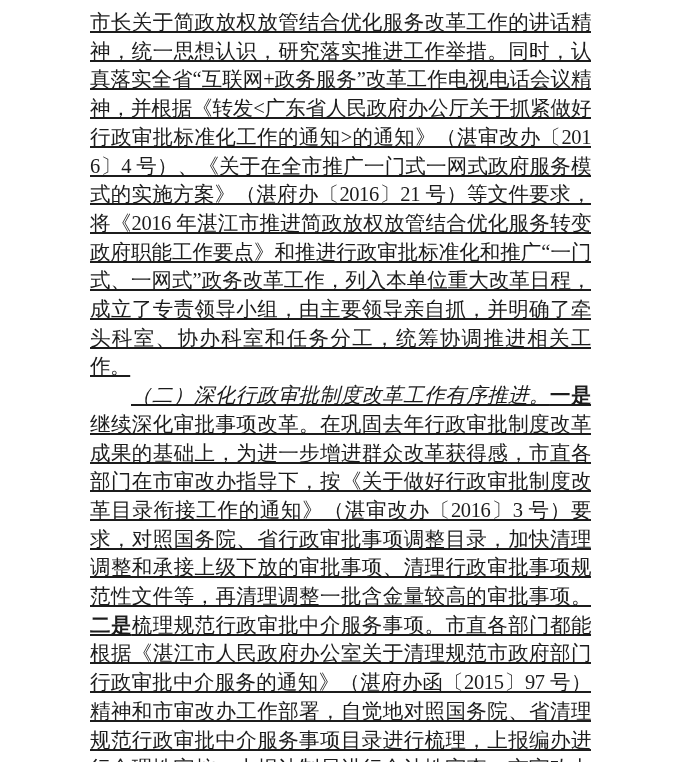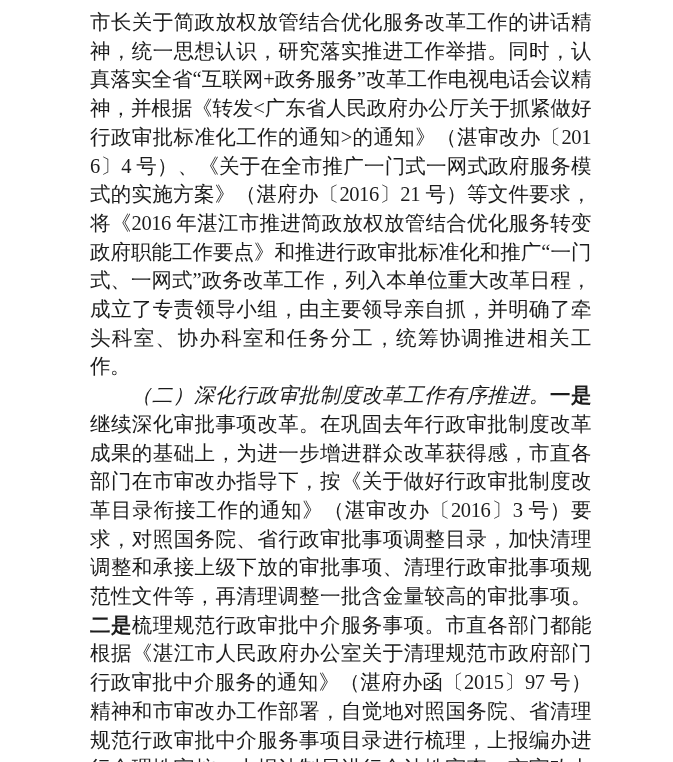--- a/index.html
+++ b/index.html
@@ -14,20 +14,21 @@
     font-family: "Liberation Serif", "DejaVu Serif", serif;
     color: #1c1c1c;
   }
   .page {
     box-sizing: border-box;
     width: 673px;
     height: 762px;
     padding: 8px 82px 0 90px;
     background: #ffffff;
     overflow: hidden;
+    text-decoration: underline;
   }
   .doc-body p.para {
     margin: 0;
     font-size: 20.5px;
     line-height: 28.7px;
     letter-spacing: -0.4px;
     text-align: justify;
     text-justify: inter-character;
     word-break: break-all;
     overflow-wrap: anywhere;

